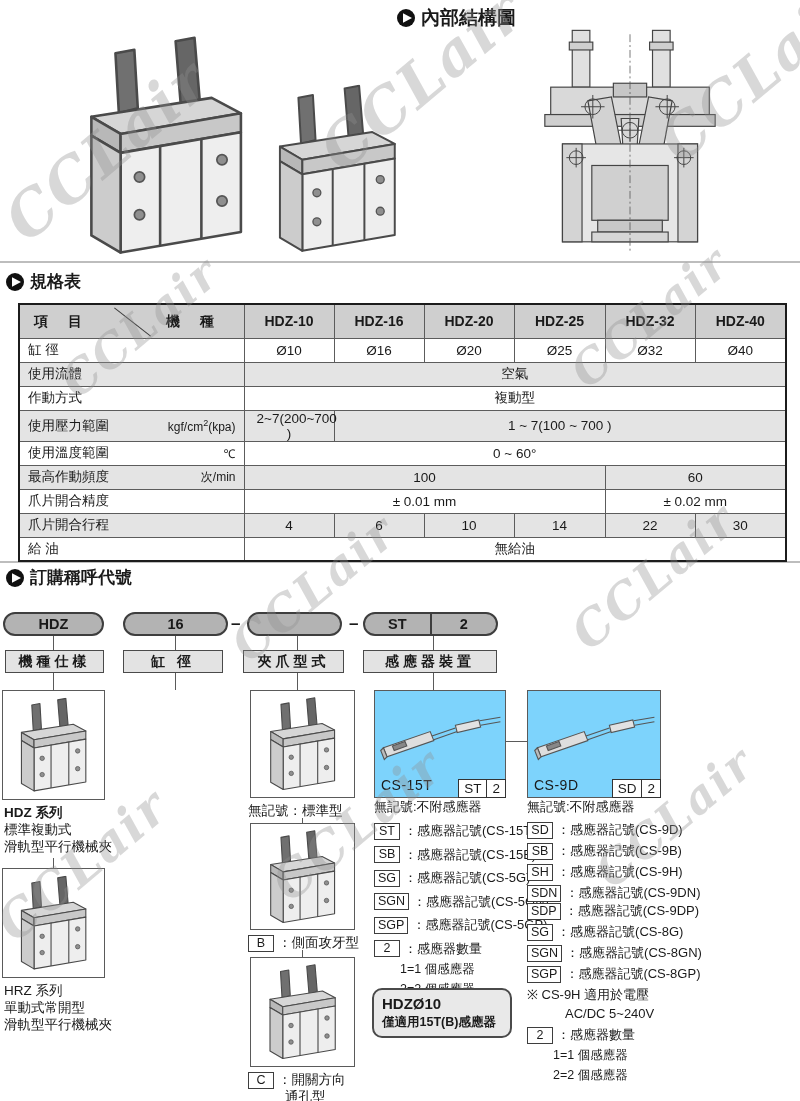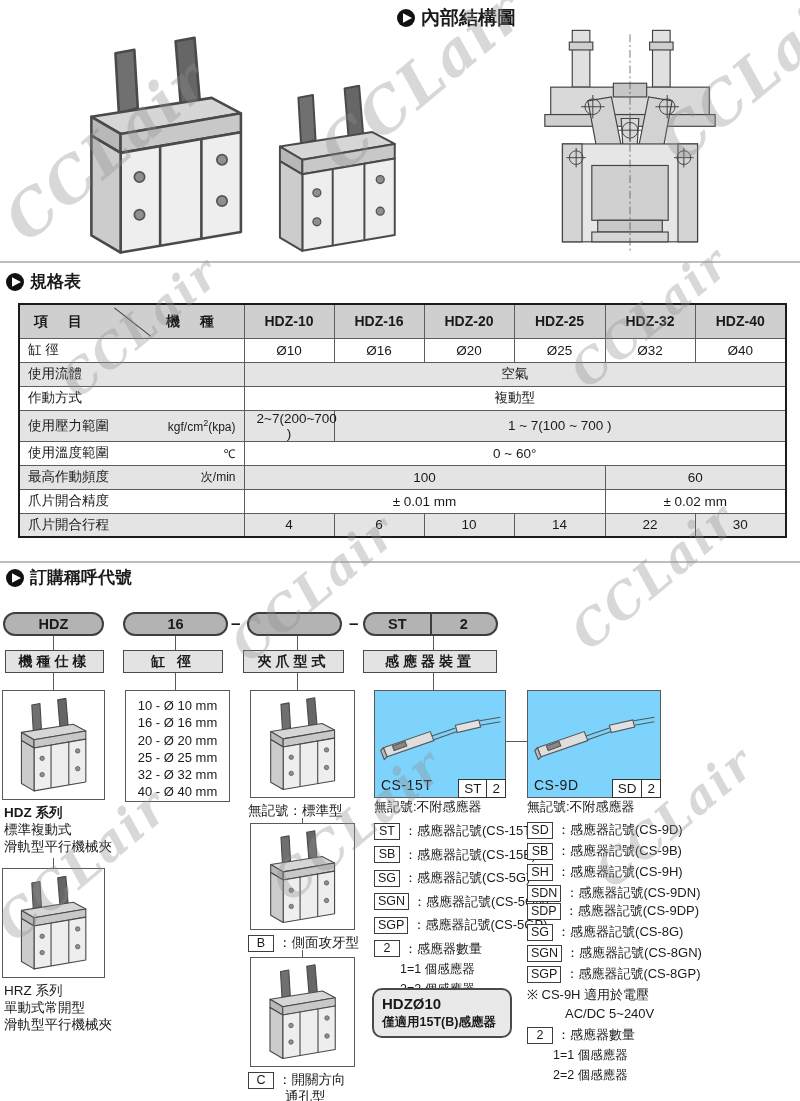--- a/index.html
+++ b/index.html
@@ -244,20 +244,24 @@
     </tr>
     <tr class="alt">
       <td class="lbl"><span>爪片開合行程</span></td>
       <td>4</td>
       <td>6</td>
       <td>10</td>
       <td>14</td>
       <td>22</td>
       <td>30</td>
     </tr>
+    <tr>
+      <td class="lbl"><span>給 油</span></td>
+      <td colspan="6">無給油</td>
+    </tr>
     </tbody>
   </table>
 
   <div class="rule" style="top:561px"></div>
 
   <div class="sec-title" style="left:6px;top:566px;font-size:17px">
     <svg class="ticon" viewBox="0 0 18 18">
         <circle cx="9" cy="9" r="9" fill="#111"></circle>
         <polygon points="6,4.2 15,9 6,13.8" fill="#fff"></polygon>
       </svg>
@@ -318,28 +322,20 @@
     <svg width="74" height="96" viewBox="0 0 100 128">
         <use href="#sym-gripper"></use>
       </svg>
   </div>
   <div class="series-text" style="left:4px;top:982px">
     <div style="font-weight:normal">HRZ 系列</div>
     <div>單動式常開型</div>
     <div>滑軌型平行機械夾</div>
   </div>
 
-  <div class="optlist">
-    <div>10 - Ø 10 mm</div>
-    <div>16 - Ø 16 mm</div>
-    <div>20 - Ø 20 mm</div>
-    <div>25 - Ø 25 mm</div>
-    <div>32 - Ø 32 mm</div>
-    <div>40 - Ø 40 mm</div>
-  </div>
 
   <div class="obox" style="left:250px;top:690px;width:105px;height:108px">
     <svg width="80" height="94" viewBox="0 0 100 128">
         <use href="#sym-gripper"></use>
       </svg>
   </div>
   <div class="jawlab" style="left:248px;top:802px">
       <span>無記號：標準型</span>
     </div>
   <div class="vline" style="left:302px;top:818px;height:5px"></div>

